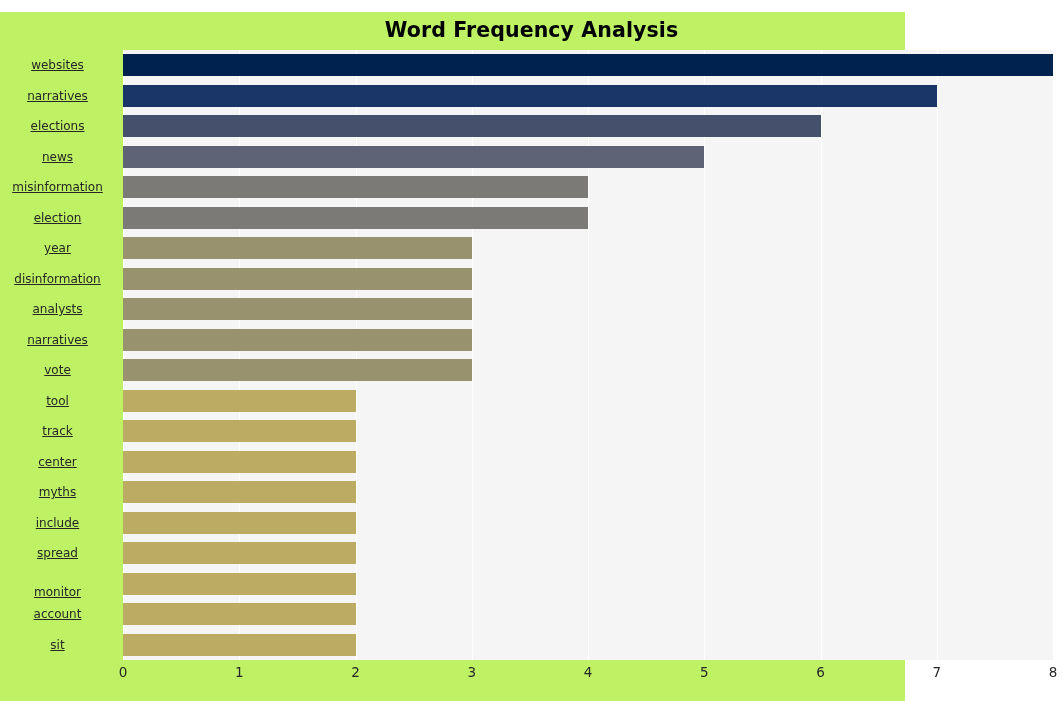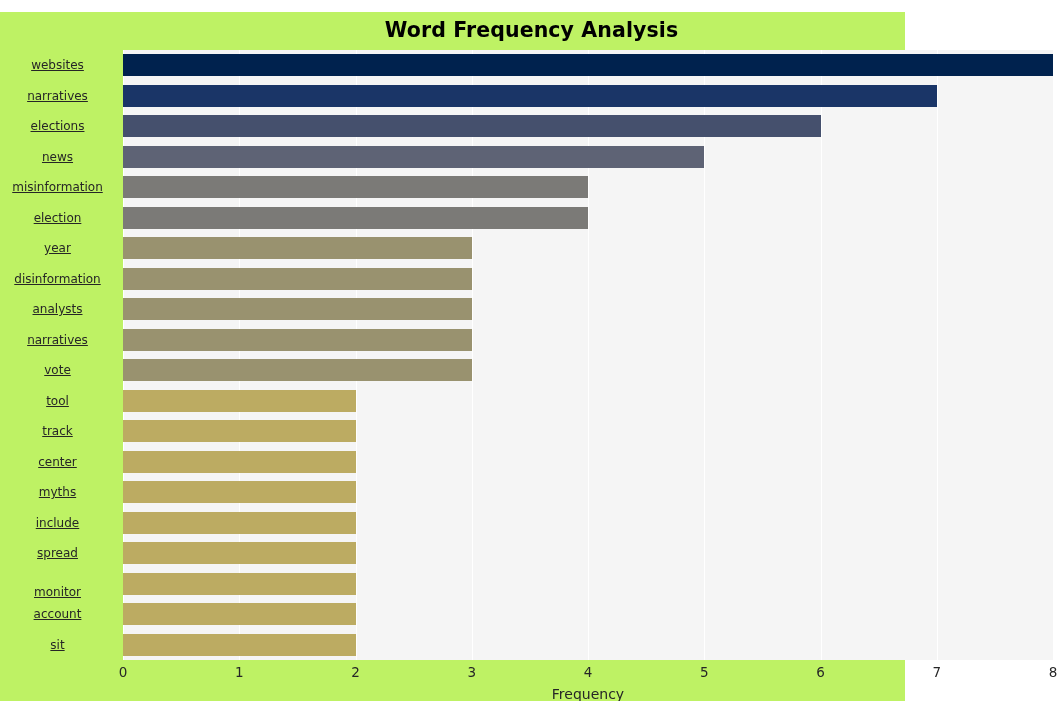--- a/index.html
+++ b/index.html
@@ -193,15 +193,14 @@
       <div class="xtick-label" style="left: 116.25px;">1</div>
       <div class="xtick-label" style="left: 232.5px;">2</div>
       <div class="xtick-label" style="left: 348.75px;">3</div>
       <div class="xtick-label" style="left: 465px;">4</div>
       <div class="xtick-label" style="left: 581.25px;">5</div>
       <div class="xtick-label" style="left: 697.5px;">6</div>
       <div class="xtick-label" style="left: 813.75px;">7</div>
       <div class="xtick-label" style="left: 930px;">8</div>
     </div>
 
-  <div id="x-axis-title">Frequency</div>
 
 </div>
 
 </body></html>

